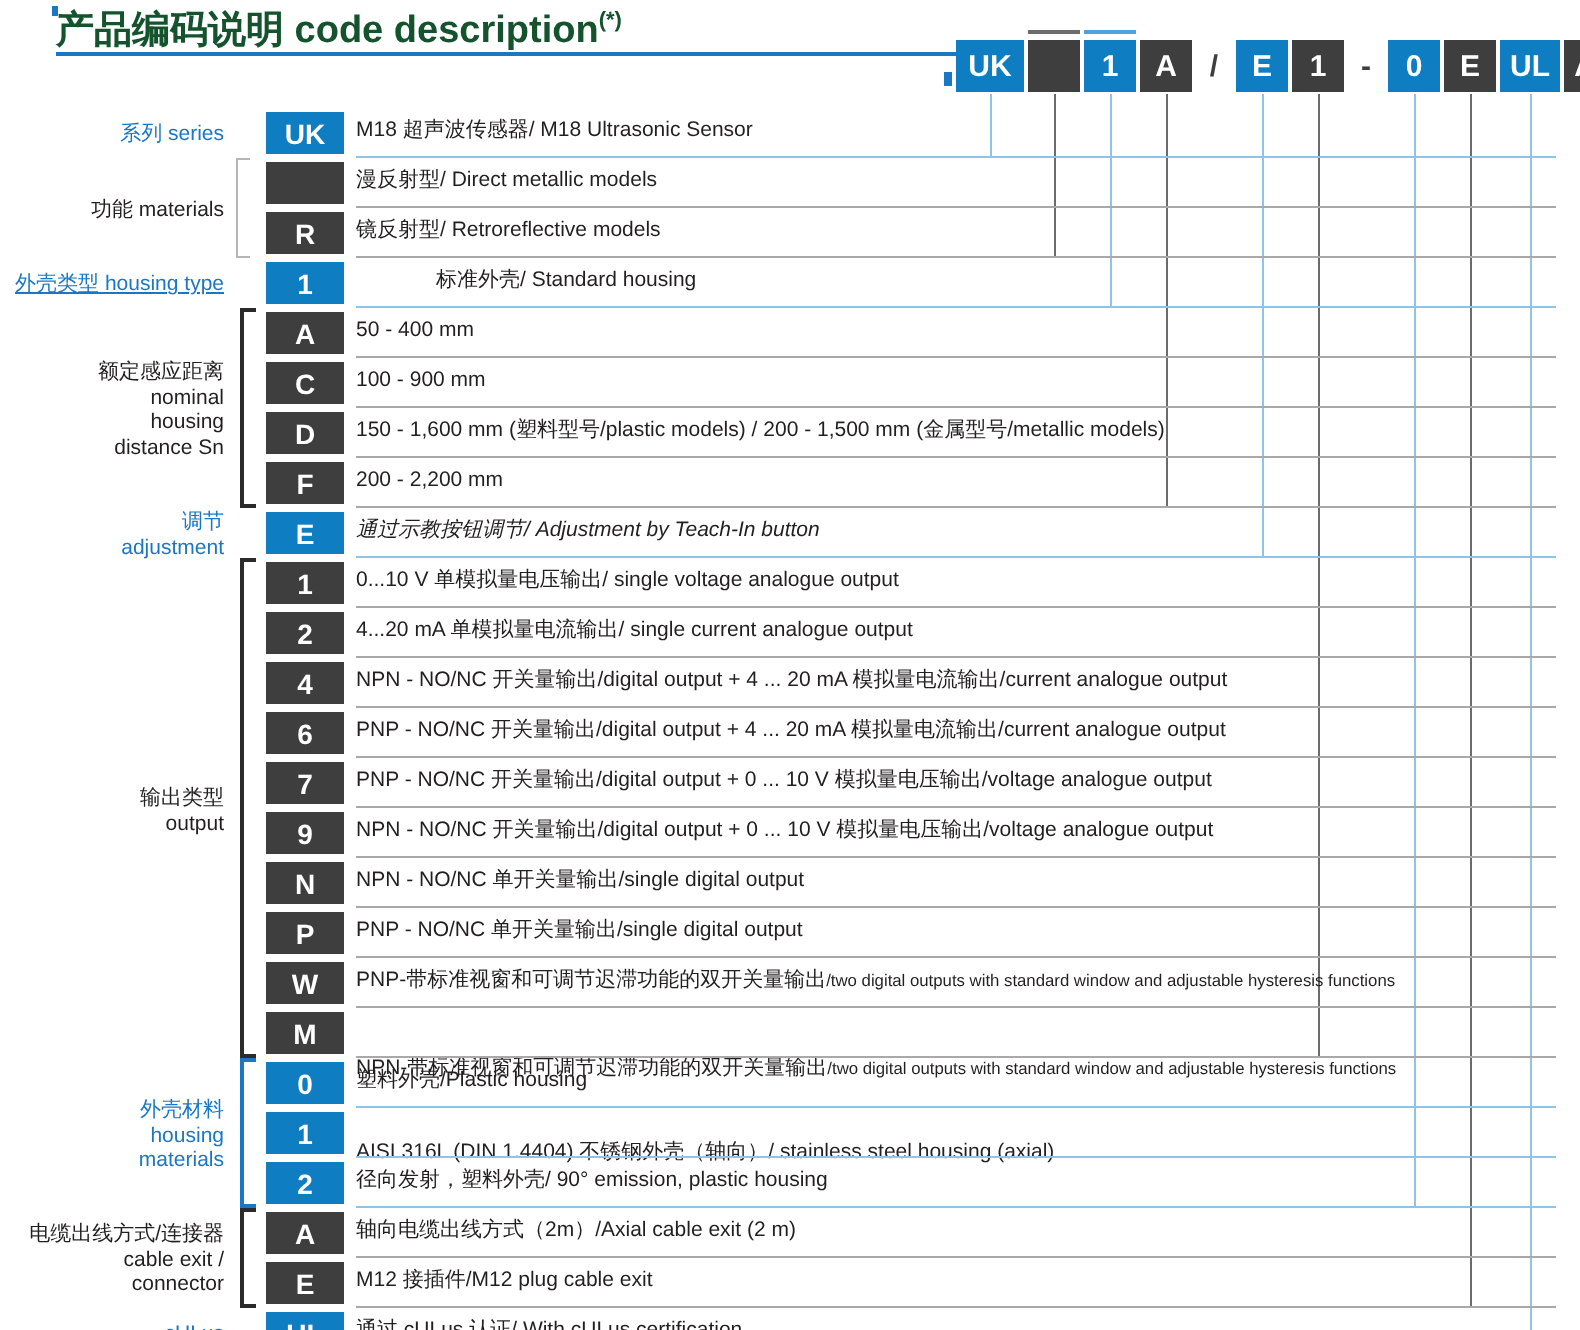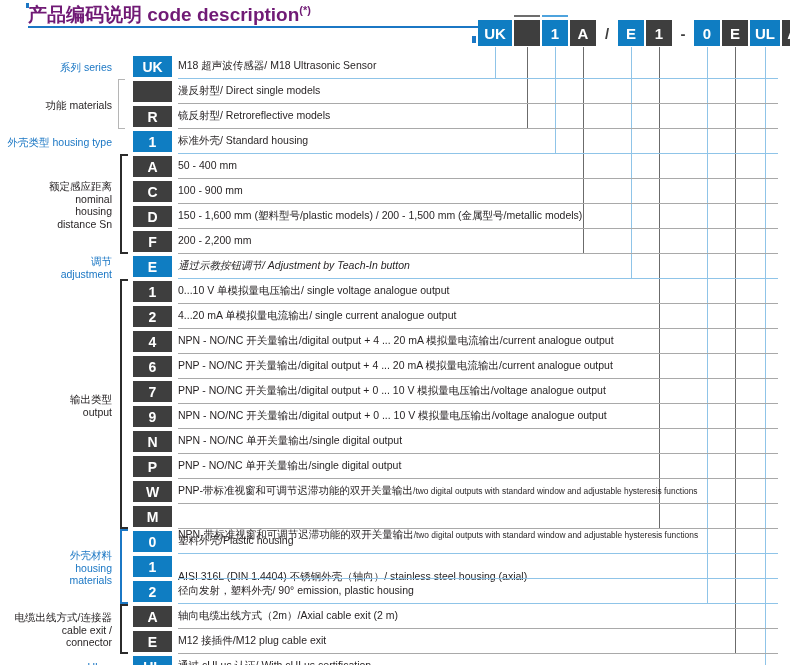--- a/index.html
+++ b/index.html
@@ -9,21 +9,21 @@
     font-family:"Liberation Sans","DejaVu Sans",sans-serif;
     color:#231f20;
     position:relative;
     overflow:hidden;
   }
   .page{position:absolute;left:0;top:0;width:790px;height:665px;}
 
   
   #title{
     position:absolute;left:28px;top:2px;
-    font-size:19px;font-weight:bold;color:#701a75;
+    font-size:19px;font-weight:bold;color:#14532d;
     white-space:nowrap;letter-spacing:0px;
   }
   #title .sup{font-size:11px;vertical-align:super;}
   #title-rule{
     position:absolute;left:28px;top:26px;width:450px;height:2px;background:#1b77c4;
   }
   #title-tick{
     position:absolute;left:26px;top:3px;width:3px;height:5px;background:#1b77c4;
   }
 
@@ -167,21 +167,21 @@
       </div>
     </div>
 
   <div id="labels">
       <div class="lbl blue" style="width: 112px; left: 0px; top: 61px;">
         <div>系列 series</div>
       </div>
       <div class="lbl dark" style="width: 112px; left: 0px; top: 99px;">
         <div>功能 materials</div>
       </div>
-      <div class="lbl blue" style="width: 112px; left: 0px; top: 136px;">
+      <div class="lbl blue" style="width: 112px; left: 0px; top: 136px; text-decoration: underline;">
         <div>外壳类型 housing type</div>
       </div>
       <div class="lbl dark" style="width: 112px; left: 0px; top: 180px;">
         <div>额定感应距离</div>
         <div>nominal</div>
         <div>housing</div>
         <div>distance Sn</div>
       </div>
       <div class="lbl blue" style="width: 112px; left: 0px; top: 255px;">
         <div>调节</div>
@@ -203,25 +203,25 @@
       </div>
       <div class="lbl blue" style="width: 112px; left: 0px; top: 661px;">
         <div>cULus</div>
       </div>
     </div>
 
   <div id="rows">
       <div class="rbox blue" style="top: 56px;">UK</div>
       <div class="rtext" style="top: 59px;"><span>M18 超声波传感器</span><span>/ M18 Ultrasonic Sensor</span></div>
       <div class="rbox gray" style="top: 81px;"></div>
-      <div class="rtext" style="top: 84px;"><span>漫反射型</span><span>/ Direct single models</span></div>
+      <div class="rtext" style="top: 84px;"><span>漫反射型</span><span>/ Direct metallic models</span></div>
       <div class="rbox gray" style="top: 106px;">R</div>
       <div class="rtext" style="top: 109px;"><span>镜反射型</span><span>/ Retroreflective models</span></div>
       <div class="rbox blue" style="top: 131px;">1</div>
-      <div class="rtext" style="top: 134px;"><span>标准外壳</span><span>/ Standard housing</span></div>
+      <div class="rtext" style="top: 134px; margin-left: 40px;"><span>标准外壳</span><span>/ Standard housing</span></div>
       <div class="rbox gray" style="top: 156px;">A</div>
       <div class="rtext" style="top: 159px;"><span></span><span>50 - 400 mm</span></div>
       <div class="rbox gray" style="top: 181px;">C</div>
       <div class="rtext" style="top: 184px;"><span></span><span>100 - 900 mm</span></div>
       <div class="rbox gray" style="top: 206px;">D</div>
       <div class="rtext" style="top: 209px;"><span></span><span>150 - 1,600 mm (塑料型号/plastic models) / 200 - 1,500 mm (金属型号/metallic models)</span></div>
       <div class="rbox gray" style="top: 231px;">F</div>
       <div class="rtext" style="top: 234px;"><span></span><span>200 - 2,200 mm</span></div>
       <div class="rbox blue" style="top: 256px;">E</div>
       <div class="rtext" style="top: 259px; font-style: italic;"><span>通过示教按钮调节</span><span>/ Adjustment by Teach-In button</span></div>

